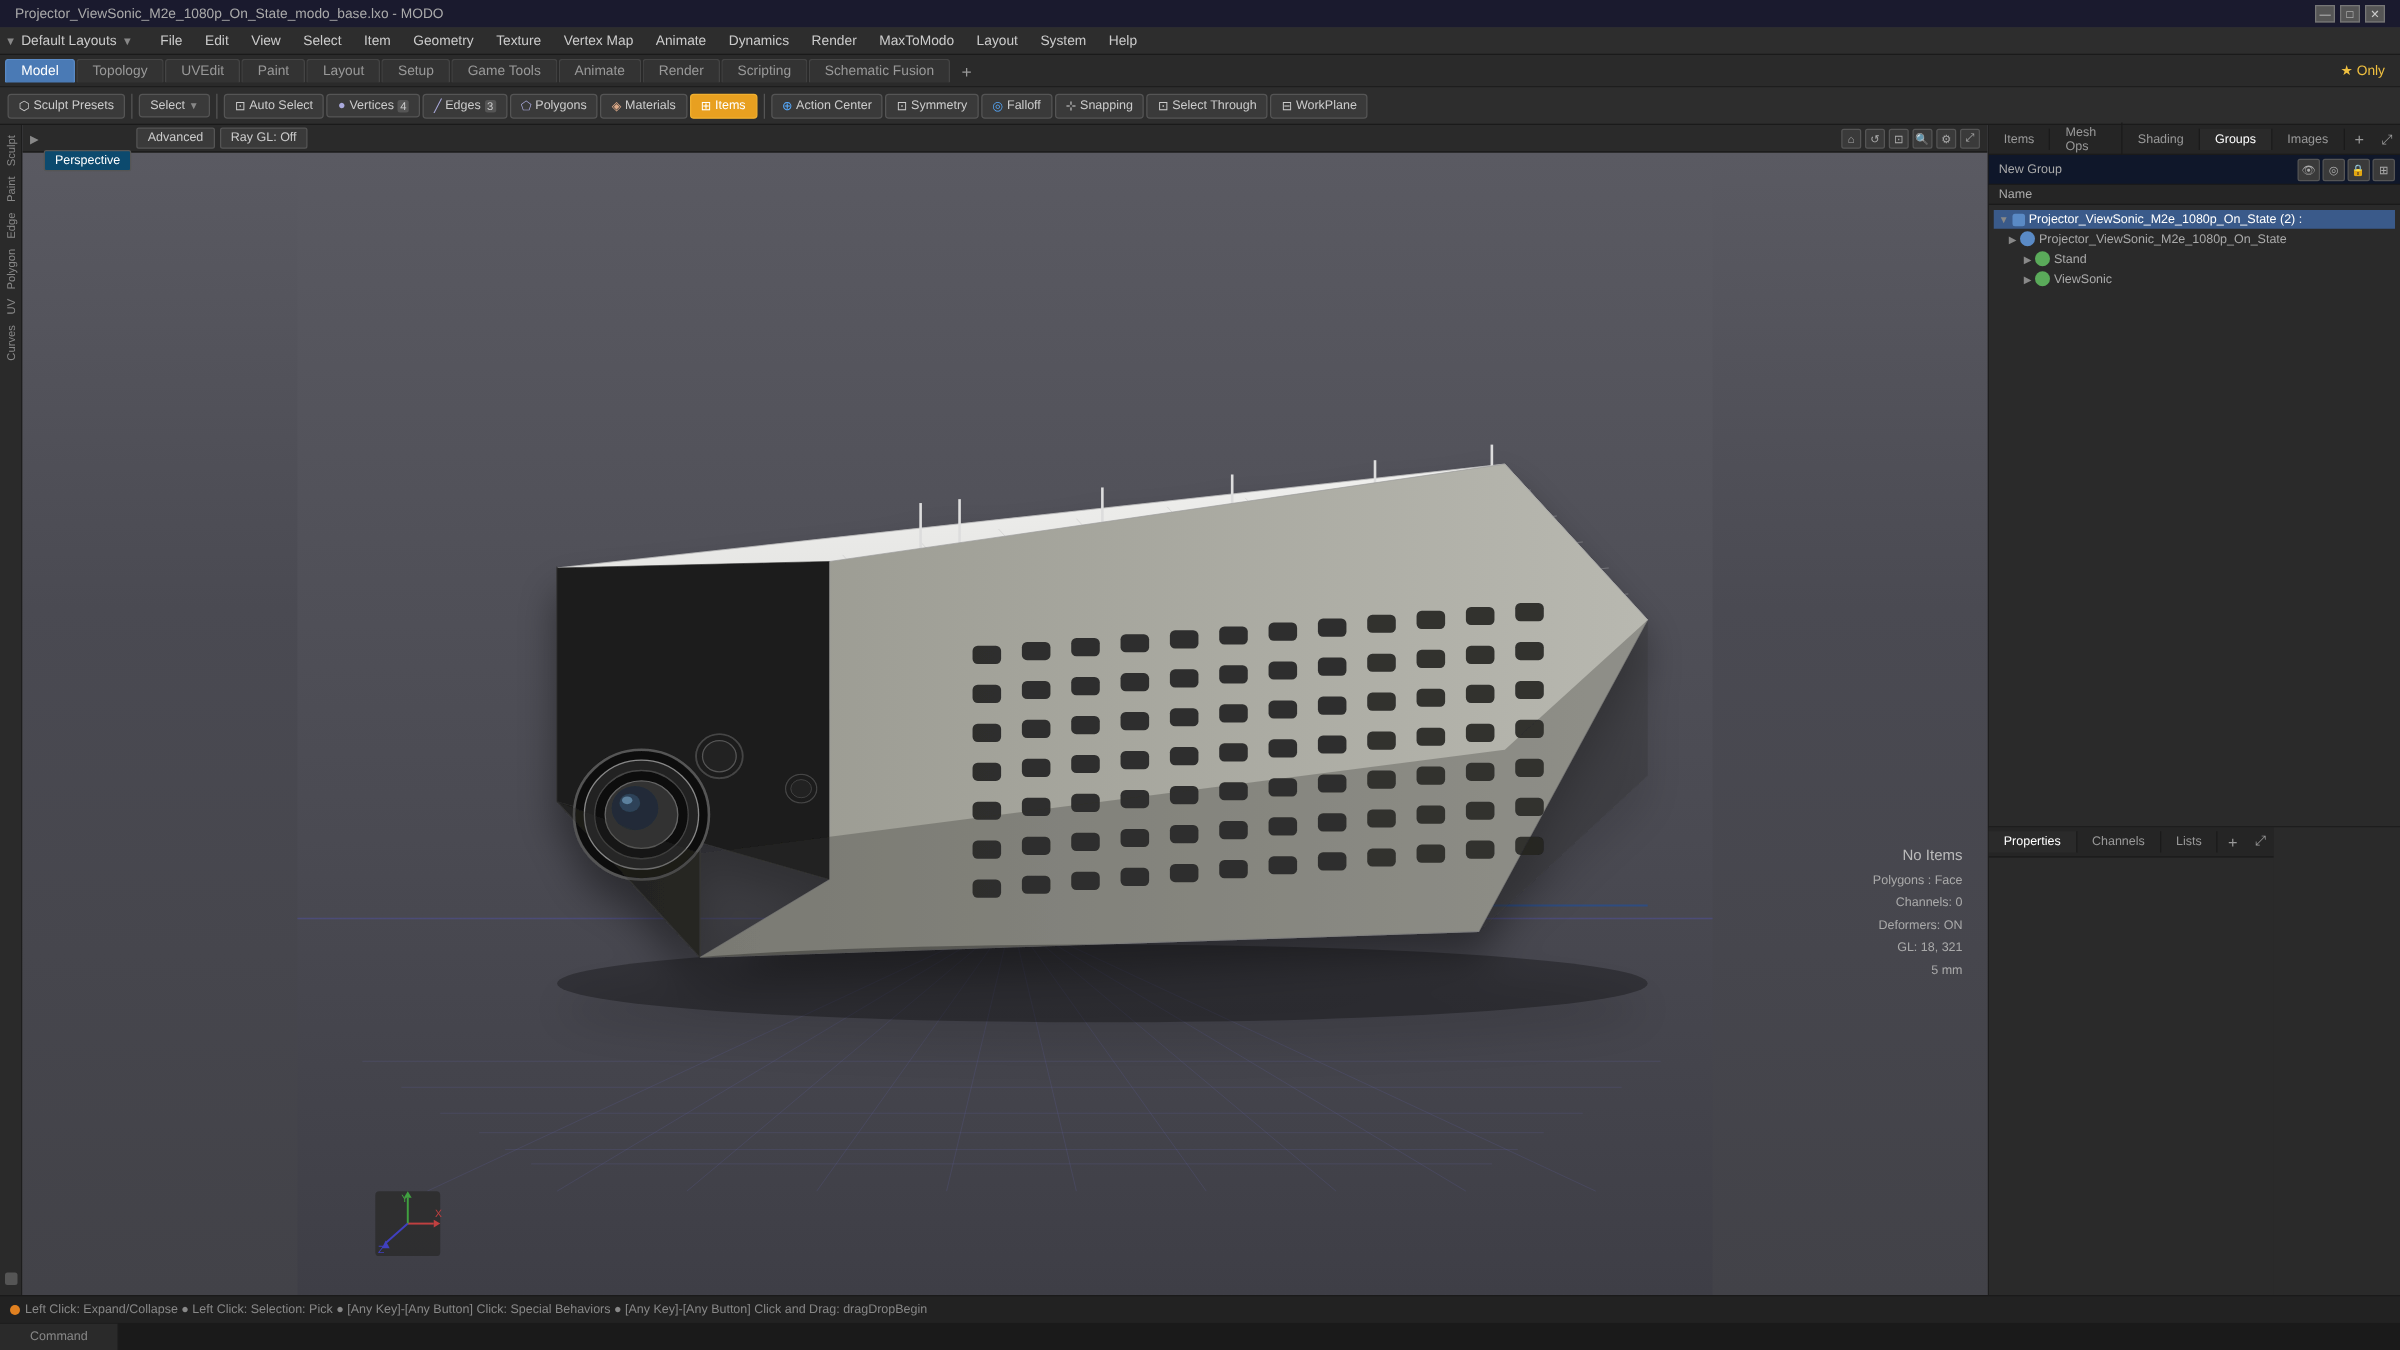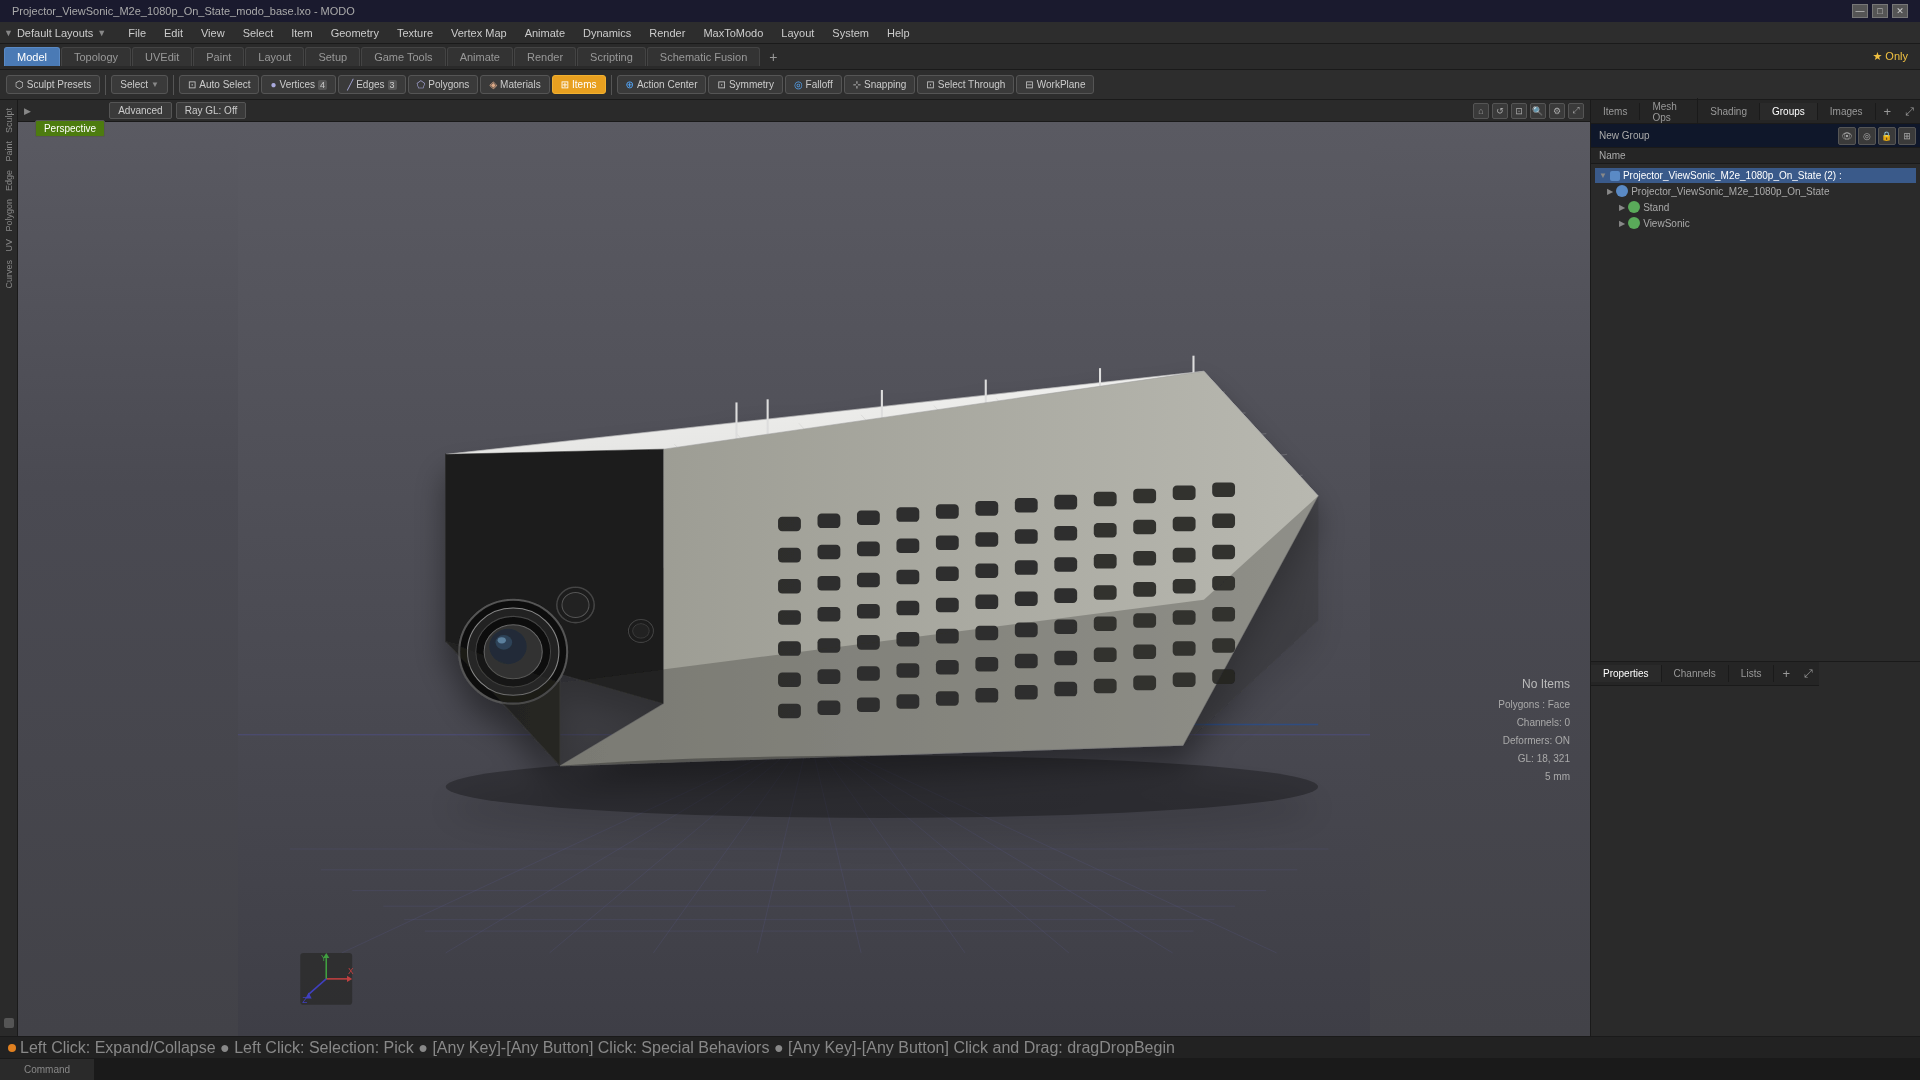--- a/index.html
+++ b/index.html
@@ -184,21 +184,21 @@
     .vp-btn {
       padding: 2px 8px;
       background: #3a3a3a;
       border: 1px solid #555;
       border-radius: 2px;
       color: #ccc;
       font-size: 10px;
       cursor: pointer;
     }
     .vp-btn.active {
-      background: #4d7c0f;
+      background: #0c4a6e;
       color: #fff;
       margin-top: 36px;
     }
     #viewport-icons {
       margin-left: auto;
       display: flex;
       gap: 3px;
       align-items: center;
     }
     .vp-icon {
@@ -352,21 +352,21 @@
     }
 
     
     #status-bar {
       height: 22px;
       background: #222;
       display: flex;
       align-items: center;
       padding: 0 8px;
       gap: 4px;
-      font-size: 16px;
+      font-size: 10px;
       color: #888;
       border-top: 1px solid #1a1a1a;
     }
 
     
     #command-bar {
       height: 22px;
       background: #222;
       display: flex;
       align-items: center;

